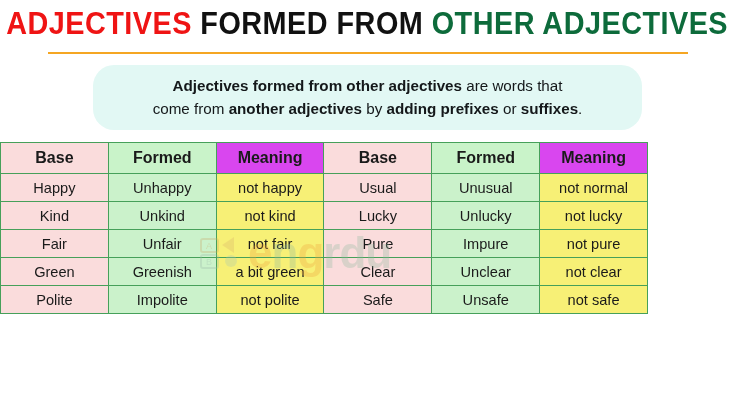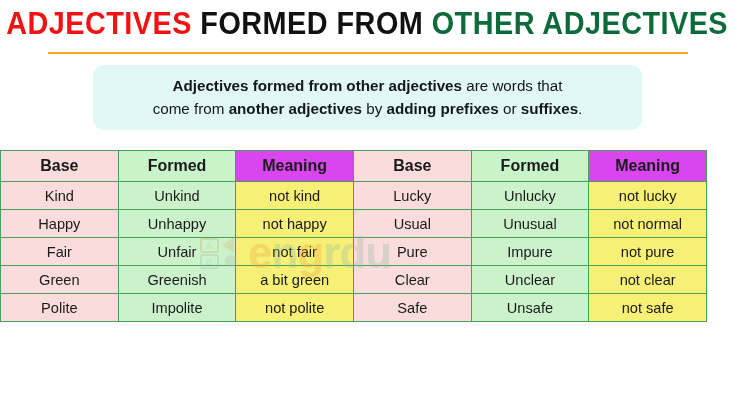--- a/index.html
+++ b/index.html
@@ -54,35 +54,35 @@
   .def-wrap {
     width: 735px;
     display: flex;
     justify-content: center;
     margin-top: 11px;
   }
   .def-box {
     width: 549px;
     box-sizing: border-box;
     background: #e2f8f4;
-    border-radius: 11px;
+    border-radius: 21px;
     padding: 9px 14px 10px 14px;
     text-align: center;
     color: #14181a;
     font-size: 15.2px;
     line-height: 23px;
   }
   .def-box b { font-weight: bold; }
 
   
   .table-wrap {
-    width: 707px;
+    width: 648px;
     display: flex;
     justify-content: flex-end;
-    margin-top: 20px;
+    margin-top: 12px;
     position: relative;
   }
   table.vocab {
     border-collapse: collapse;
     width: 723px;
     table-layout: fixed;
   }
   table.vocab col { width: 16.6667%; }
   table.vocab td, table.vocab th {
     border: 1.6px solid #46a05a;
@@ -176,34 +176,34 @@
         <th class="c-base">Base</th>
         <th class="c-formed">Formed</th>
         <th class="c-mean">Meaning</th>
         <th class="c-base">Base</th>
         <th class="c-formed">Formed</th>
         <th class="c-mean">Meaning</th>
       </tr>
     </thead>
     <tbody>
       <tr>
+        <td class="c-base">Happy</td>
+        <td class="c-formed">Unhappy</td>
+        <td class="c-mean">not happy</td>
+        <td class="c-base">Usual</td>
+        <td class="c-formed">Unusual</td>
+        <td class="c-mean">not normal</td>
+      </tr>
+      <tr>
         <td class="c-base">Kind</td>
         <td class="c-formed">Unkind</td>
         <td class="c-mean">not kind</td>
         <td class="c-base">Lucky</td>
         <td class="c-formed">Unlucky</td>
         <td class="c-mean">not lucky</td>
-      </tr>
-      <tr>
-        <td class="c-base">Happy</td>
-        <td class="c-formed">Unhappy</td>
-        <td class="c-mean">not happy</td>
-        <td class="c-base">Usual</td>
-        <td class="c-formed">Unusual</td>
-        <td class="c-mean">not normal</td>
       </tr>
       <tr>
         <td class="c-base">Fair</td>
         <td class="c-formed">Unfair</td>
         <td class="c-mean">not fair</td>
         <td class="c-base">Pure</td>
         <td class="c-formed">Impure</td>
         <td class="c-mean">not pure</td>
       </tr>
       <tr>

